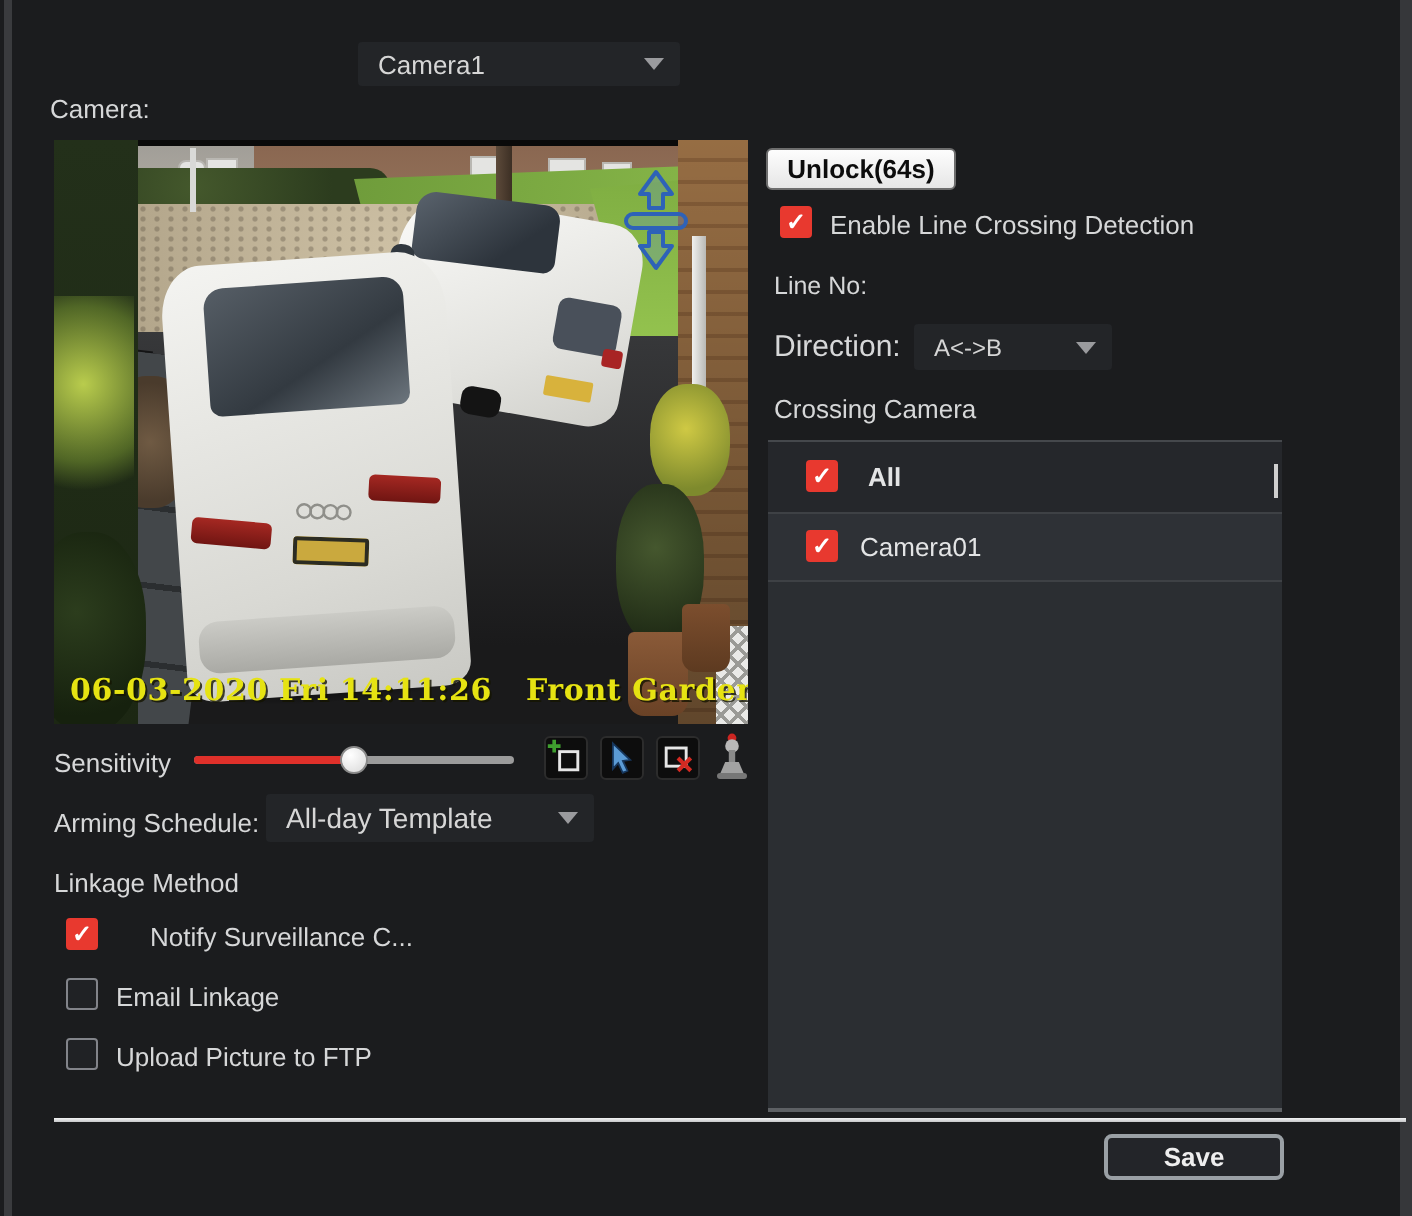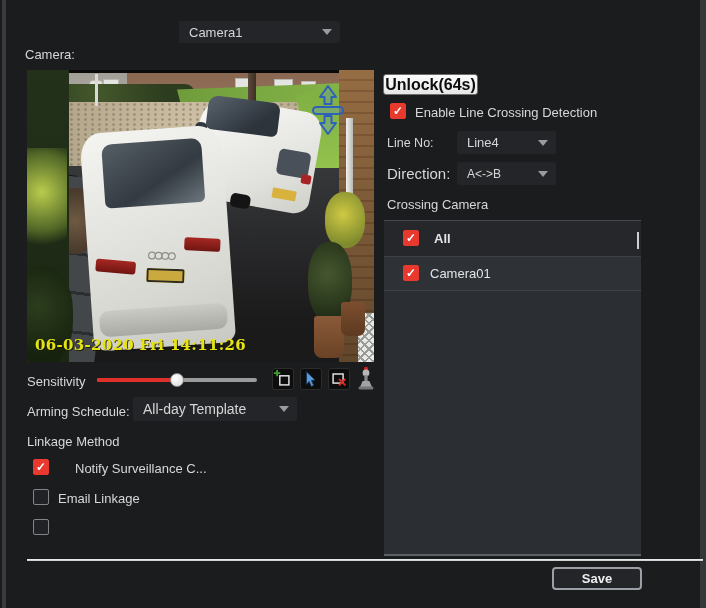--- a/index.html
+++ b/index.html
@@ -97,21 +97,21 @@
   .slider-thumb{position:absolute;left:-7px;top:-5px;width:14px;height:14px;border-radius:50%;
                 background:radial-gradient(circle at 35% 30%,#ffffff,#d9d9d9);border:1px solid #8a8a8a;}
 
   .toolbtn{position:absolute;top:368px;width:22px;height:22px;background:#0d0d0d;border:1px solid #2c2c2c;border-radius:3px;
            display:flex;align-items:center;justify-content:center;}
   .joy{position:absolute;top:366px;width:20px;height:25px;display:flex;align-items:center;justify-content:center;}
 
   
   .unlock{position:absolute;left:383px;top:74px;width:95px;height:21px;
           background:linear-gradient(#fdfdfd,#e6e6e6);border:1px solid #6d6d6d;border-radius:3px;
-          font-size:16px;font-weight:bold;color:#0c0c0c;display:flex;align-items:center;justify-content:center;}
+          font-size:13px;font-weight:bold;color:#0c0c0c;display:flex;align-items:center;justify-content:center;}
   .panel{position:absolute;left:384px;top:220px;width:257px;height:336px;background:#2b2e32;
          border-top:1px solid #45484c;border-bottom:2px solid #5d6064;}
   .prow{position:relative;width:100%;border-bottom:1px solid #3e4145;}
   .prow .cb{left:19px;top:9px;}
   .prow .plabel{position:absolute;left:50px;top:10px;font-size:13px;color:#e3e4e5;}
   .row-all{height:36px;background:#25272b;}
   .row-cam{height:34px;background:#2e3136;}
   .row-cam .cb{top:8px;}
   .row-cam .plabel{left:46px;top:9px;}
   .scroll-thumb{position:absolute;right:2px;top:11px;width:2px;height:17px;background:#cfcfcf;}
@@ -194,20 +194,21 @@
 
     <svg class="layer v-ptz" width="36" height="52" viewBox="0 0 36 52">
       <g fill="rgba(90,140,220,0.25)" stroke="#2e62b8" stroke-width="2" stroke-linejoin="round">
         <polygon points="18,2 26,13 21.5,13 21.5,20 14.5,20 14.5,13 10,13"></polygon>
         <rect x="3" y="23" width="30" height="7" rx="3.5"></rect>
         <polygon points="18,50 10,39 14.5,39 14.5,32 21.5,32 21.5,39 26,39"></polygon>
       </g>
     </svg>
 
     <div class="v-osd" style="left:8px;">06-03-2020 Fri 14:11:26</div>
+    <div class="v-osd" style="left:236px;">Front Garden</div>
   </div>
 
   <div class="lbl" style="left:27px;top:374px;">Sensitivity</div>
   <div class="slider-track">
     <div class="slider-fill" style="width:80px;"></div>
     <div class="slider-thumb" style="left:73px;"></div>
   </div>
 
   <div class="toolbtn" style="left:272px;">
     <svg width="22" height="22" viewBox="0 0 22 22">
@@ -243,33 +244,30 @@
   </div>
 
   <div class="lbl" style="left:27px;top:434px;">Linkage Method</div>
   <div class="cb checked" style="left:33px;top:459px;">
       <span>✓</span>
     </div>
   <div class="lbl" style="left:58px;top:461px;margin-left:17px;">Notify Surveillance C...</div>
   <div class="cb" style="left:33px;top:489px;"></div>
   <div class="lbl" style="left:58px;top:491px;">Email Linkage</div>
   <div class="cb" style="left:33px;top:519px;"></div>
+  <div class="lbl" style="left:58px;top:521px;">Upload Picture to FTP</div>
 
   <div class="unlock">Unlock(64s)</div>
 
   <div class="cb checked" style="left:390px;top:103px;">
       <span>✓</span>
     </div>
   <div class="lbl" style="left:415px;top:105px;">Enable Line Crossing Detection</div>
 
   <div class="lbl" style="left:387px;top:136px;font-size:12.5px;">Line No:</div>
-  <div class="dd" style="left:457px;top:131px;width:99px;height:23px;">
-    <span class="val">Line4</span>
-    <span class="caret"></span>
-  </div>
 
   <div class="lbl" style="left:387px;top:165px;font-size:15px;">Direction:</div>
   <div class="dd" style="left:457px;top:162px;width:99px;height:23px;">
     <span class="val" style="font-size:12px;">A&lt;-&gt;B</span>
     <span class="caret"></span>
   </div>
 
   <div class="lbl" style="left:387px;top:197px;">Crossing Camera</div>
 
   <div class="panel">

